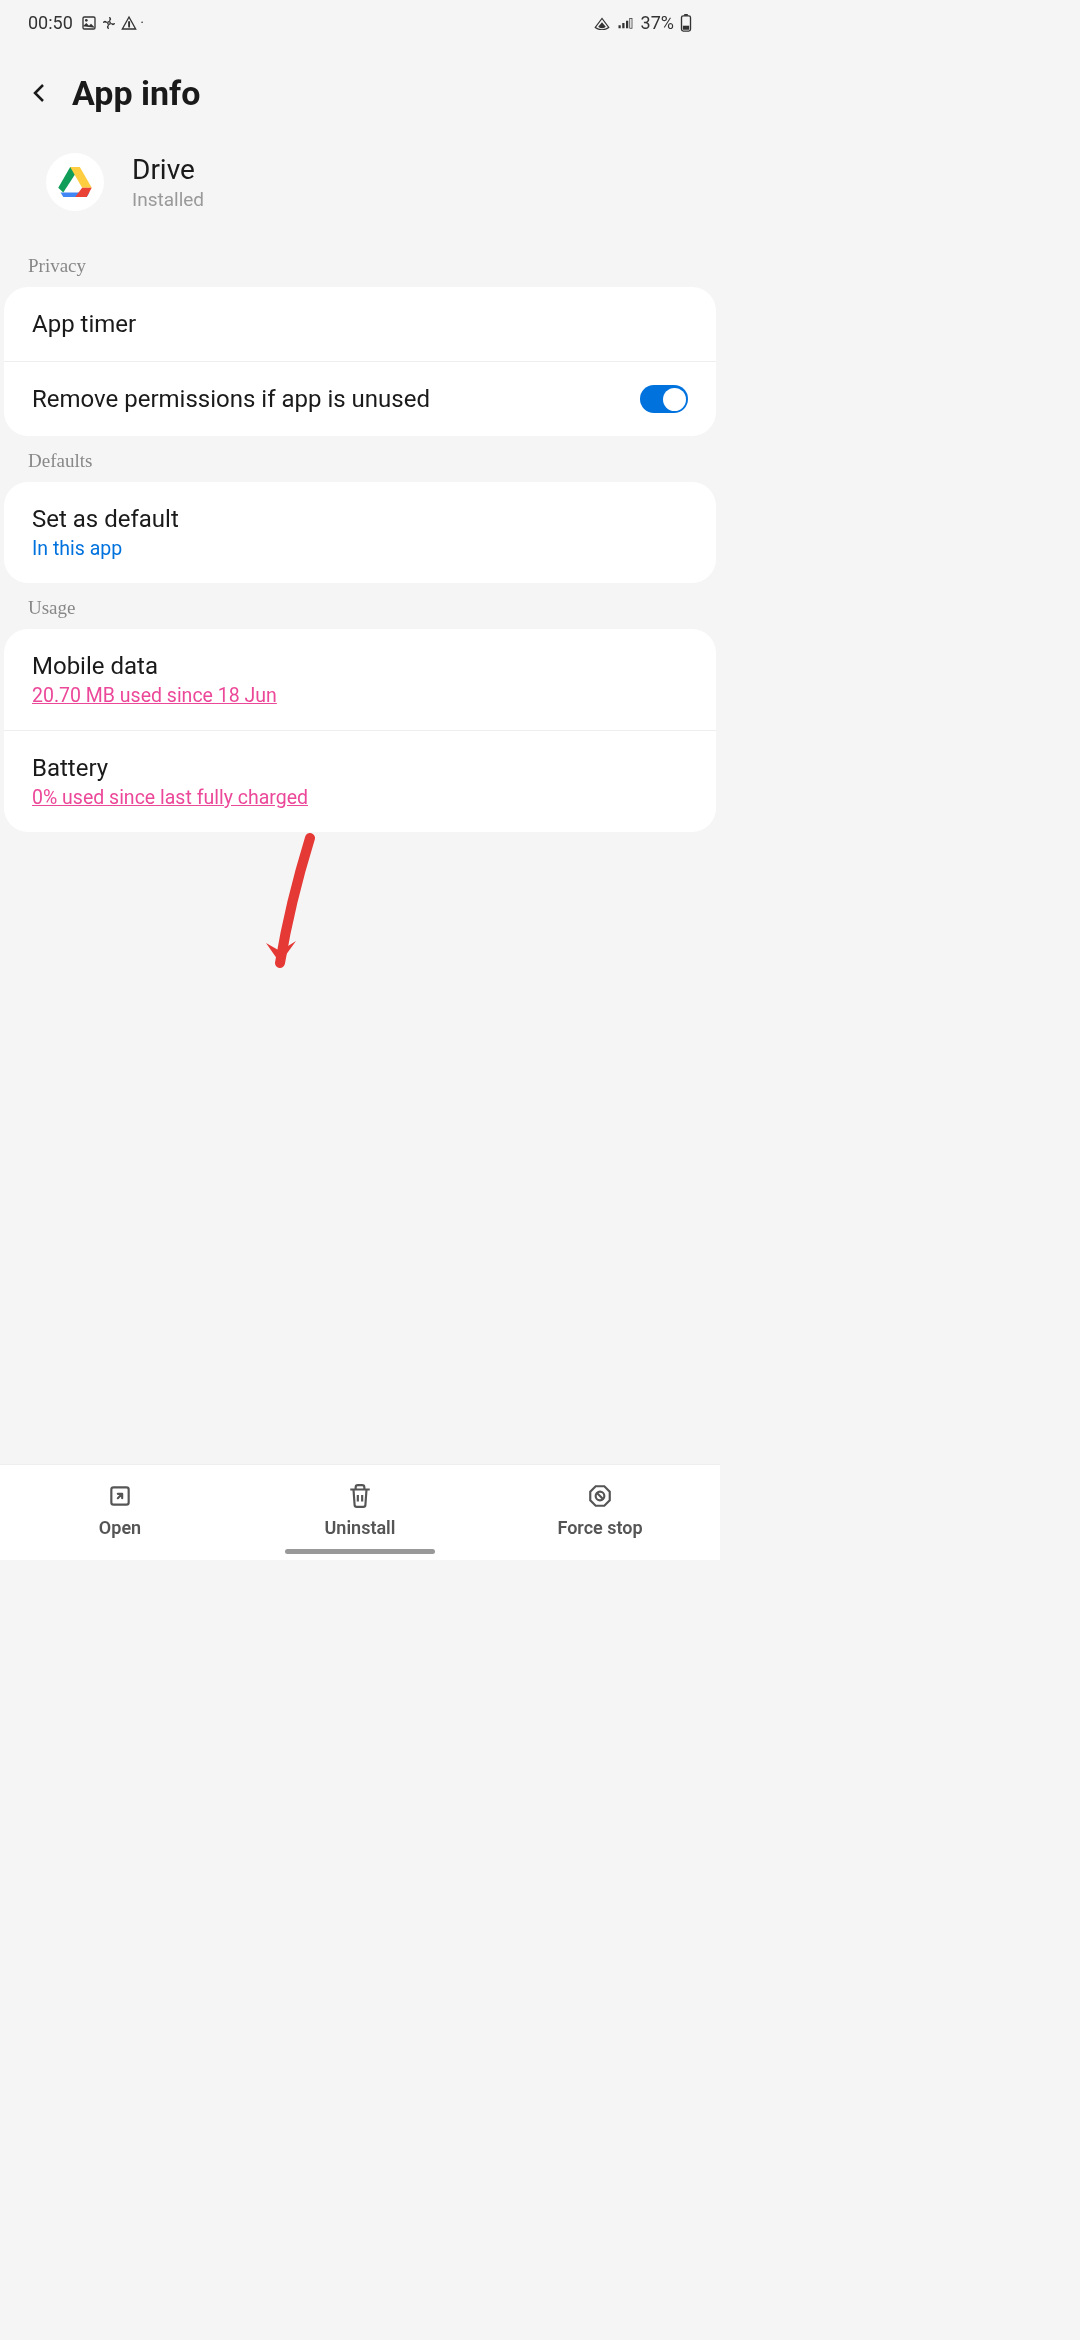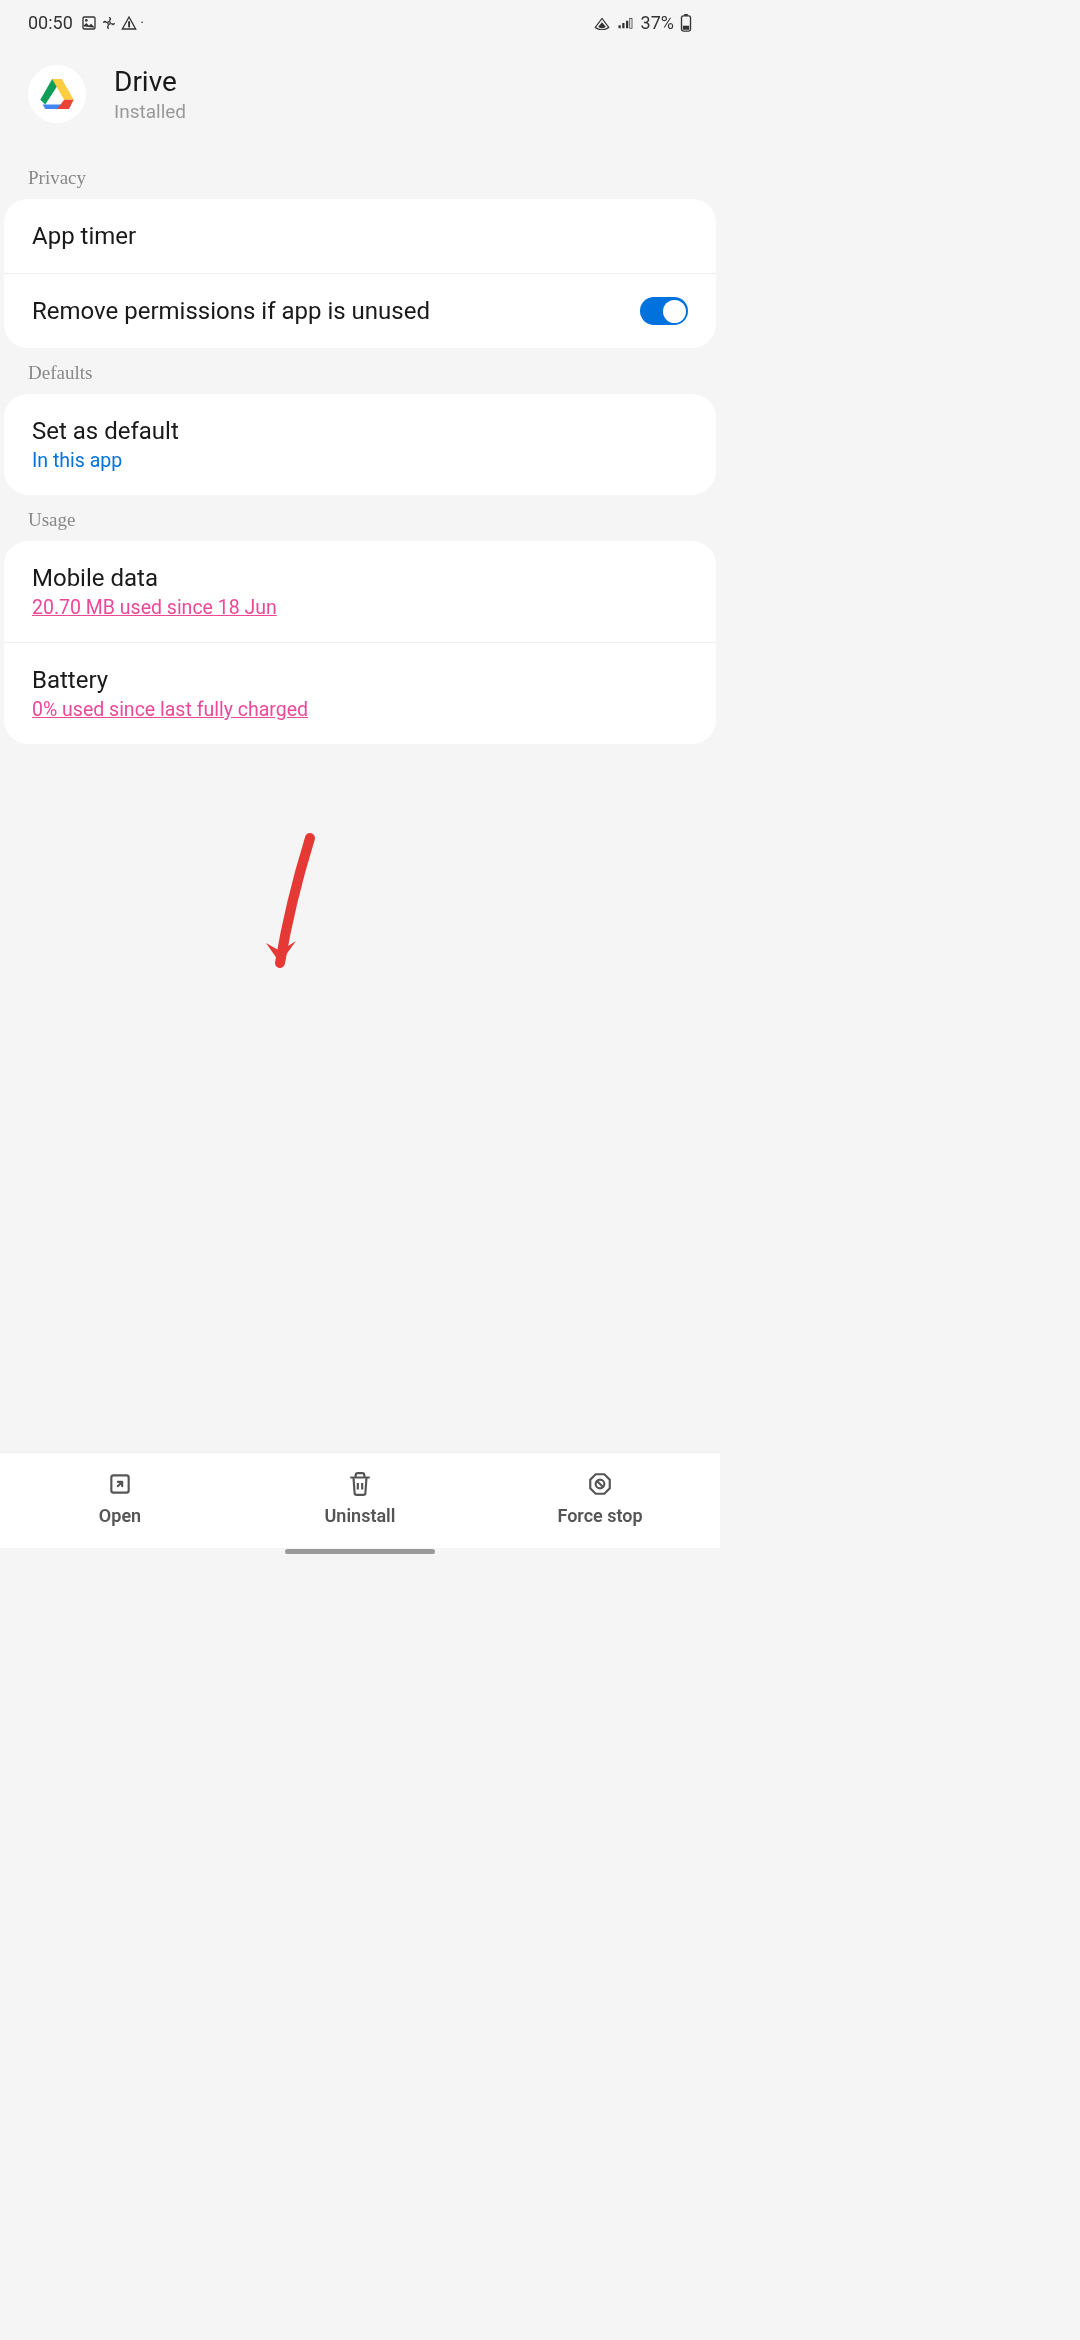--- a/index.html
+++ b/index.html
@@ -57,20 +57,21 @@
       font-size: 34px;
       font-weight: 700;
       color: #1a1a1a;
     }
     
     .app-section {
       display: flex;
       align-items: center;
       gap: 28px;
       padding: 20px 28px 30px;
+      margin-left: 18px;
     }
     
     .app-icon {
       width: 58px;
       height: 58px;
       background: white;
       border-radius: 50%;
       display: flex;
       align-items: center;
       justify-content: center;
@@ -156,21 +157,21 @@
       height: 23px;
       background: white;
       border-radius: 50%;
       position: absolute;
       top: 2.5px;
       right: 2.5px;
     }
     
     .bottom-bar {
       position: absolute;
-      bottom: 12px;
+      bottom: 0;
       left: 0;
       right: 0;
       background: white;
       display: flex;
       justify-content: space-around;
       padding: 18px 0 22px;
       border-top: 1px solid #eee;
     }
     
     .bottom-item {
@@ -248,20 +249,26 @@
     <svg width="12" height="18" viewBox="0 0 12 20">
         <rect x="1" y="2" width="10" height="17" rx="2" fill="none" stroke="#333" stroke-width="1.5"></rect>
         <rect x="4" y="0" width="4" height="2" fill="#333"></rect>
         <rect x="2.5" y="13" width="7" height="4.5" fill="#333"></rect>
       </svg>
   </div>
 </div>
 
 <div class="scroll-content">
 
+  <div class="header">
+    <svg width="24" height="28" viewBox="0 0 24 24" fill="none" stroke="#1a1a1a" stroke-width="2.5">
+        <path d="M15 4l-8 8 8 8"></path>
+      </svg>
+    <h1 class="page-title">App info</h1>
+  </div>
 
   <div class="app-section">
     <div class="app-icon">
       <svg width="34" height="30" viewBox="0 0 87 78">
           <path d="M6 66l7 12h61l7-12H6z" fill="#4285F4"></path>
           <path d="M56 0H31L0 54l13 12L56 0z" fill="#0F9D58"></path>
           <path d="M56 0l31 54H62L31 0h25z" fill="#FFCD40"></path>
           <path d="M62 54L44 78h30l13-24H62z" fill="#EA4335"></path>
         </svg>
     </div>

